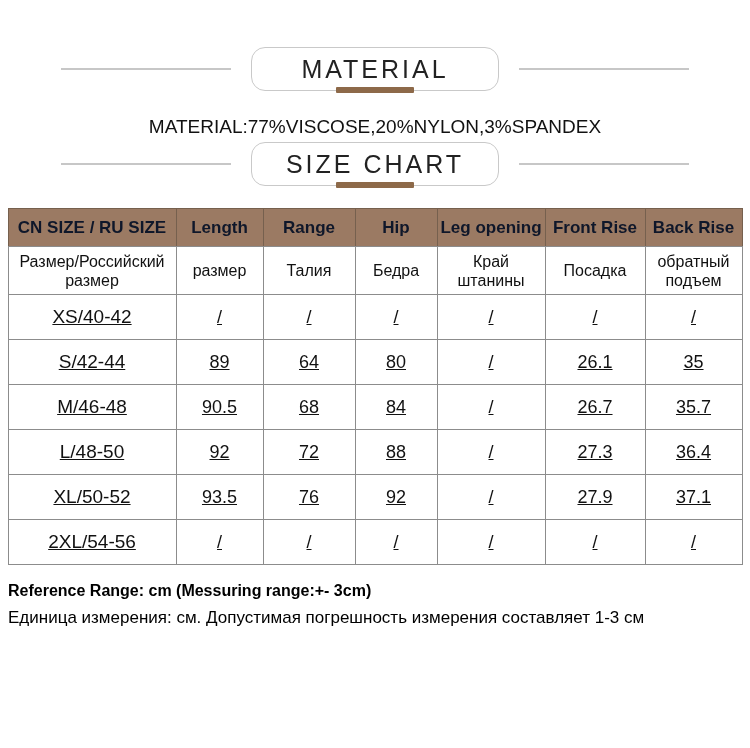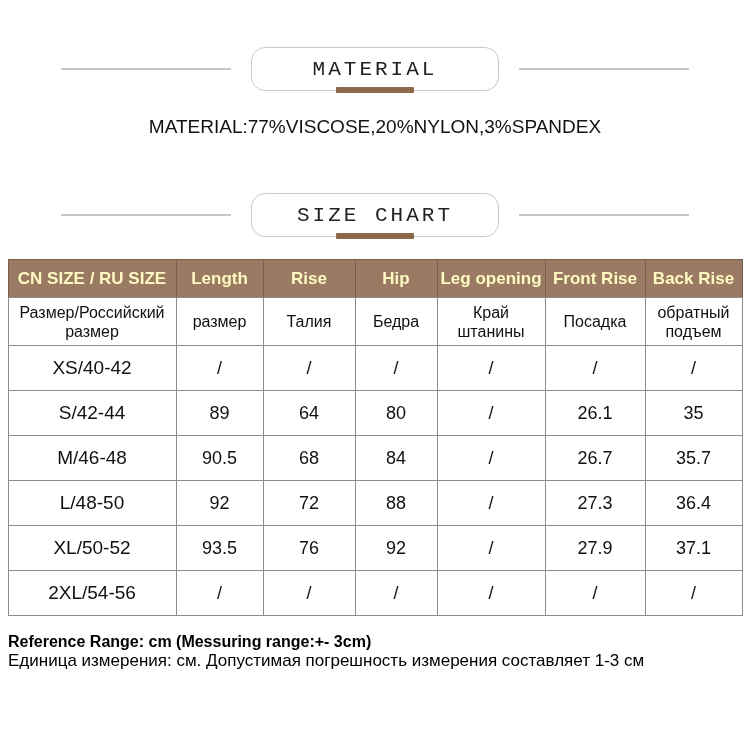--- a/index.html
+++ b/index.html
@@ -15,42 +15,41 @@
     overflow: hidden;
   }
 
   
   .section-title {
     display: flex;
     align-items: center;
     justify-content: center;
   }
   .section-title.first { margin-top: 47px; }
-  .section-title.second { margin-top: 51px; }
+  .section-title.second { }
   .side-line {
     width: 170px;
     height: 2px;
     background: #c7c7c7;
   }
   .side-line.left  { margin-right: 20px; }
   .side-line.right { margin-left: 20px; }
   .title-box {
     position: relative;
     width: 246px;
     height: 42px;
     border: 1px solid #c9c9c9;
     border-radius: 14px;
     display: flex;
     align-items: center;
     justify-content: center;
-    font-size: 21px;
+    font-size: 25px;
     letter-spacing: 3px;
     color: #222222;
     background: #ffffff;
-    font-family: Liberation Mono, monospace;
   }
   .title-bar {
     position: absolute;
     left: 50%;
     transform: translateX(-50%);
     bottom: -3px;
     width: 78px;
     height: 6px;
     background: #8d6949;
     border-radius: 1px;
@@ -73,56 +72,58 @@
     table-layout: fixed;
   }
   table.size-table th,
   table.size-table td {
     text-align: center;
     vertical-align: middle;
     padding: 0 2px;
   }
   tr.head-en th {
     background: #9b7a63;
-    color: #fef9c3;
+    color: #0f172a;
     font-size: 17px;
     font-weight: 700;
     height: 37px;
     border: 1px solid #76604e;
     border-bottom: 1px solid #8c8c8c;
   }
   tr.head-ru th {
     font-weight: 400;
     font-size: 16px;
     line-height: 19px;
     color: #111111;
     height: 47px;
     border: 1px solid #8c8c8c;
   }
   tbody td {
     height: 44px;
     font-size: 18px;
     color: #111111;
     border: 1px solid #8c8c8c;
+    text-decoration: underline;
   }
   tbody td.size-col {
     font-size: 19px;
   }
 
   
   .footer-notes {
     margin: 14px 0 0 8px;
   }
   .note-en {
     font-size: 16px;
     font-weight: 700;
     color: #000000;
     margin-top: 17px;
   }
   .note-ru {
+    margin-top: 8px;
     font-size: 17px;
     font-weight: 400;
     color: #000000;
   }
 </style>
 </head>
 <body>
 
 <div class="section-title first">
   <div class="side-line left"></div>
@@ -153,21 +154,21 @@
       <col style="width:92px">
     <col style="width:82px">
       <col style="width:108px">
       <col style="width:100px">
       <col style="width:97px">
   </colgroup>
   <thead>
     <tr class="head-en">
       <th>CN SIZE / RU SIZE</th>
       <th>Length</th>
-      <th>Rise</th>
+      <th>Range</th>
       <th>Hip</th>
       <th>Leg opening</th>
       <th>Front Rise</th>
       <th>Back Rise</th>
     </tr>
     <tr class="head-ru">
       <th>Размер/Российский размер</th>
       <th>размер</th>
       <th>Талия</th>
       <th>Бедра</th>

